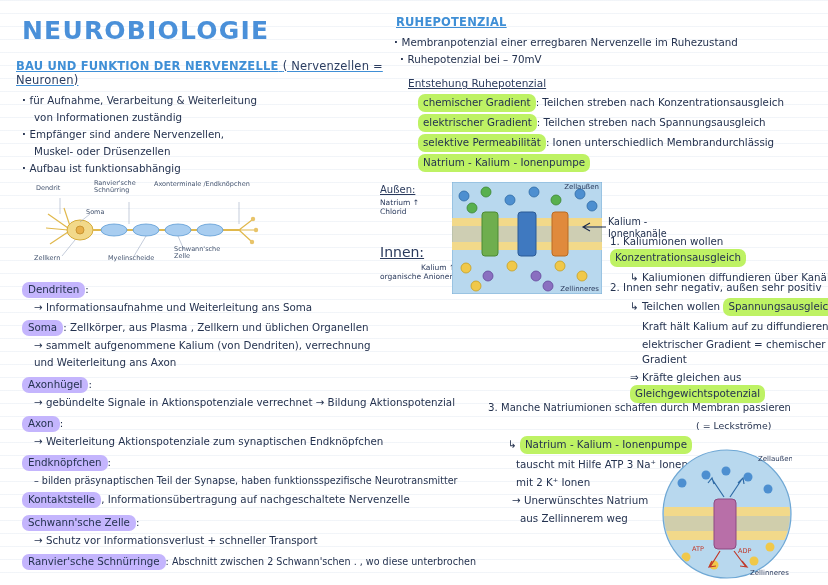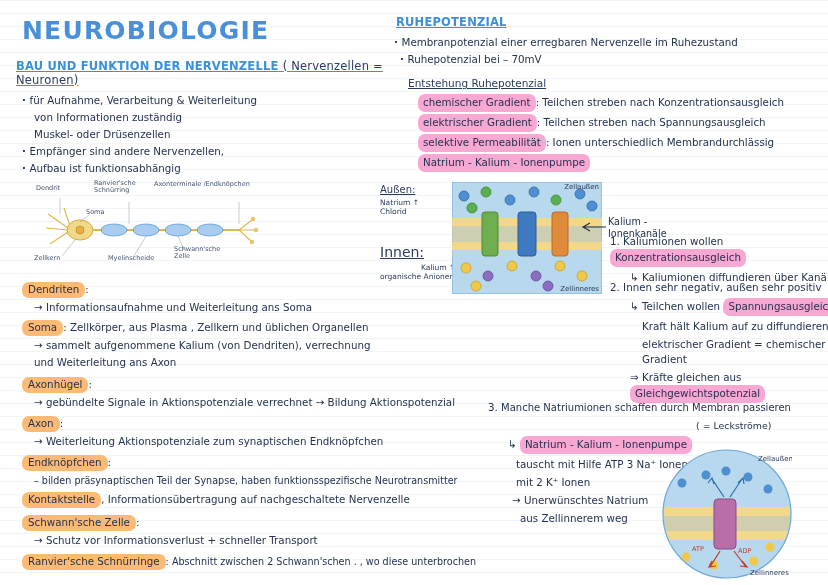--- a/index.html
+++ b/index.html
@@ -48,28 +48,28 @@
   .line{
     font-size:10.3px;
     line-height:15px;
     color:#24324f;
     margin:2px 0 2px 6px;
     white-space:nowrap;
   }
   .line.ind{margin-left:18px;}
   .bullet:before{content:"· ";font-weight:bold;}
   .hl{
-    background:#fdba74;
+    background:#c4b5fd;
     border-radius:7px;
     padding:1px 6px 2px 6px;
     display:inline-block;
     line-height:13px;
   }
   .hl-soft{
-    background:#f9a8d4;
+    background:#bef264;
     border-radius:7px;
     padding:1px 5px 2px 5px;
     display:inline-block;
   }
   .num{
     font-size:10.3px;
     line-height:15px;
     margin:3px 0 2px 2px;
     color:#24324f;
   }
@@ -88,22 +88,22 @@
 
     <h1 class="title">NEUROBIOLOGIE</h1>
 
     <div class="hl-title">
       <span>BAU UND FUNKTION DER NERVENZELLE</span>
       <span style="text-decoration:none;color:#2b3d60;font-weight:normal;">( Nervenzellen = Neuronen)</span>
     </div>
 
     <div class="line bullet">für Aufnahme, Verarbeitung &amp; Weiterleitung</div>
     <div class="line ind">von Informationen zuständig</div>
+    <div class="line bullet">Empfänger sind andere Nervenzellen,</div>
     <div class="line ind">Muskel- oder Drüsenzellen</div>
-    <div class="line bullet">Empfänger sind andere Nervenzellen,</div>
     <div class="line bullet">Aufbau ist funktionsabhängig</div>
 
     <div class="figure" style="left:18px;top:176px;width:230px;height:90px;">
       <svg width="230" height="92" viewBox="0 0 230 92">
 
         <g stroke="#e0b84c" stroke-width="1.2" fill="none">
           <path d="M34 44 L14 30 M34 46 L12 44 M34 48 L16 60 M36 42 L30 24"></path>
         </g>
 
         <ellipse cx="46" cy="46" rx="13" ry="10" fill="#f2d98a" stroke="#d6ab3a" stroke-width="1"></ellipse>

